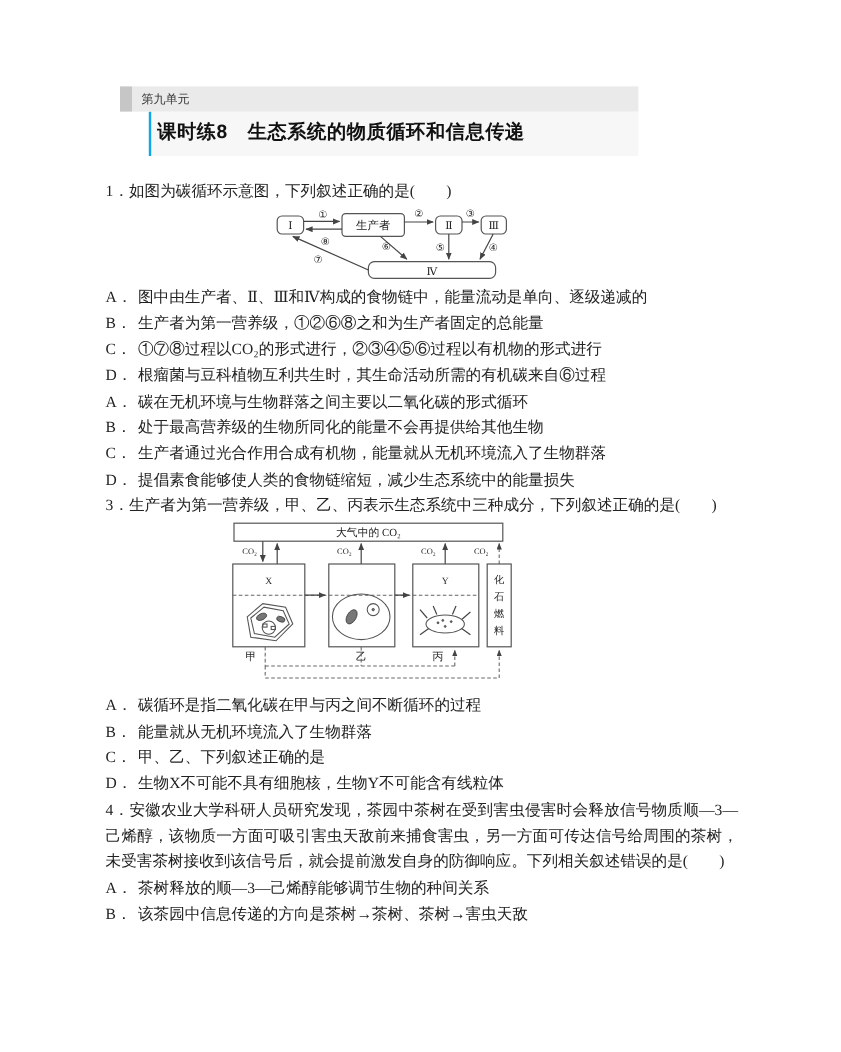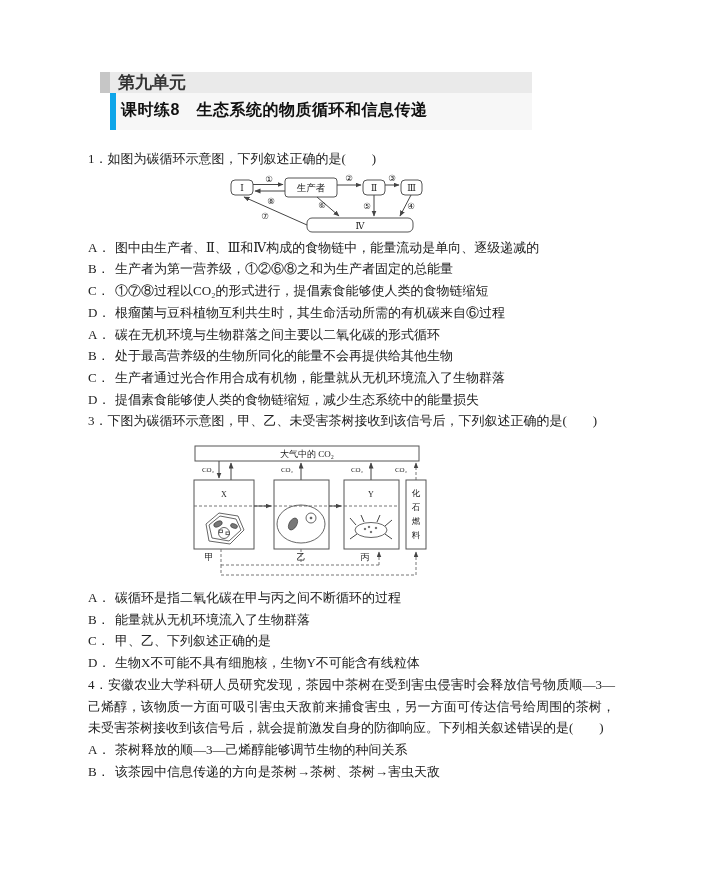--- a/index.html
+++ b/index.html
@@ -6,37 +6,37 @@
   body{
     width:701px;height:877px;background:#ffffff;position:relative;
     font-family:"Liberation Serif","DejaVu Serif",serif;color:#222;
     -webkit-font-smoothing:antialiased;
   }
   .page{position:absolute;inset:0;overflow:hidden;}
 
   
   .hdr{position:absolute;left:110px;top:72px;width:422px;}
   .unit-bar{position:relative;background:#eaeaea;height:21px;display:flex;align-items:center;
-    padding-left:8px;font-family:"Liberation Sans","DejaVu Sans",sans-serif;font-size:17px;color:#333;font-weight:bold;}
+    padding-left:8px;font-family:"Liberation Sans","DejaVu Sans",sans-serif;font-size:10px;color:#333;}
   .unit-accent{position:absolute;left:-10px;top:0;width:10px;height:21px;background:#c6c6c6;}
-  .title-bar{background:#f7f7f7;border-left:6px solid #0ea5e9;padding:7px 0 9px 5px;}
+  .title-bar{background:#f7f7f7;border-left:2px solid #0ea5e9;padding:7px 0 9px 5px;margin-left:14px;}
   .title-bar h1{margin:0;font-family:"Liberation Sans","DejaVu Sans",sans-serif;
     font-weight:bold;font-size:16px;color:#111;letter-spacing:0.5px;}
 
   
   .content{position:absolute;left:88px;top:148px;width:527px;font-size:13px;line-height:21.7px;}
   .sec-head{margin:0 0 0 0;}
   .stem{margin:0;}
   .stem-just{margin:0;text-align:justify;}
   .opt{display:flex;margin:0;}
   .opt-label{flex:none;width:27px;}
   .opt-text{flex:1;}
 
   .dia1-wrap{margin:1px 0 2px 138px;width:200px;height:64px;}
-  .dia2-wrap{margin:12px 0 3px 90px;width:252px;height:140px;}
+  .dia2-wrap{margin:2px 0 3px 90px;width:252px;height:140px;}
 
   svg{display:block;}
   svg text{font-family:"Liberation Serif","DejaVu Serif",serif;fill:#222;}
   .box{fill:#ffffff;stroke:#555;stroke-width:1;}
   .ln{stroke:#444;stroke-width:1;fill:none;}
   .lnd{stroke:#666;stroke-width:0.9;fill:none;stroke-dasharray:3,2;}
   .cell{fill:none;stroke:#555;stroke-width:0.9;}
   .org{fill:#777;stroke:#333;stroke-width:0.6;}
 </style>
 </head>
@@ -100,21 +100,21 @@
     <div class="opt">
         <span class="opt-label">A．</span>
         <span class="opt-text">图中由生产者、Ⅱ、Ⅲ和Ⅳ构成的食物链中，能量流动是单向、逐级递减的</span>
       </div>
     <div class="opt">
         <span class="opt-label">B．</span>
         <span class="opt-text">生产者为第一营养级，①②⑥⑧之和为生产者固定的总能量</span>
       </div>
     <div class="opt">
         <span class="opt-label">C．</span>
-        <span class="opt-text">①⑦⑧过程以CO₂的形式进行，提倡素食能够使人类的食物链缩短</span>
+        <span class="opt-text">①⑦⑧过程以CO₂的形式进行，②③④⑤⑥过程以有机物的形式进行</span>
       </div>
     <div class="opt">
         <span class="opt-label">D．</span>
         <span class="opt-text">根瘤菌与豆科植物互利共生时，其生命活动所需的有机碳来自⑥过程</span>
       </div>
 
     <div class="opt">
         <span class="opt-label">A．</span>
         <span class="opt-text">碳在无机环境与生物群落之间主要以二氧化碳的形式循环</span>
       </div>
@@ -124,21 +124,21 @@
       </div>
     <div class="opt">
         <span class="opt-label">C．</span>
         <span class="opt-text">生产者通过光合作用合成有机物，能量就从无机环境流入了生物群落</span>
       </div>
     <div class="opt">
         <span class="opt-label">D．</span>
         <span class="opt-text">提倡素食能够使人类的食物链缩短，减少生态系统中的能量损失</span>
       </div>
 
-    <p class="stem"><span>3．</span><span>下图为碳循环示意图，甲、乙、未受害茶树接收到该信号后，下列叙述正确的是(　　)</span></p>
+    <p class="stem"><span>3．</span><span>生产者为第一营养级，甲、乙、丙表示生态系统中三种成分，下列叙述正确的是(　　)</span></p>
 
     <div class="dia2-wrap">
       <svg width="252" height="140" viewBox="0 0 250 140">
         <defs>
           <marker id="ar2" markerWidth="7" markerHeight="6" refX="5.5" refY="2.5" orient="auto">
             <path d="M0,0 L6,2.5 L0,5 z" fill="#444"></path>
           </marker>
         </defs>
 
         <rect class="box" x="16" y="2" width="224" height="15"></rect>

